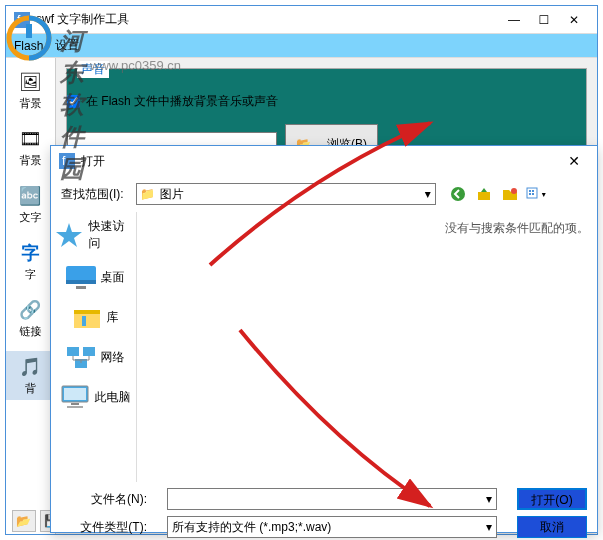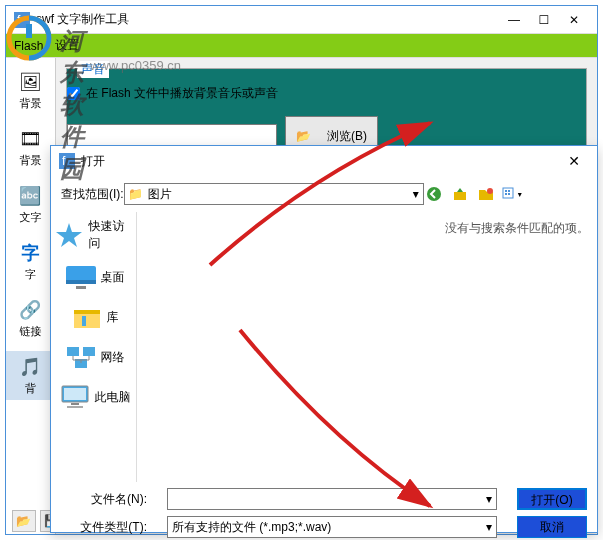--- a/index.html
+++ b/index.html
@@ -3,40 +3,40 @@
 <meta charset="utf-8">
 <style>
 *{box-sizing:border-box;margin:0;padding:0;font-family:"Microsoft YaHei","SimSun",sans-serif;font-size:12px}
 body{background:#fff;width:603px;height:540px;overflow:hidden;position:relative}
 .main-window{position:absolute;left:5px;top:5px;width:593px;height:530px;border:1px solid #4a90d9;background:#f0f0f0}
 .titlebar{height:28px;background:#fff;display:flex;align-items:center;padding:0 8px;border-bottom:1px solid #ddd}
 .titlebar .icon{width:16px;height:16px;margin-right:6px}
 .titlebar .title{flex:1;color:#000}
 .winbtns{display:flex;gap:0}
 .winbtn{width:30px;height:20px;display:flex;align-items:center;justify-content:center;color:#000}
-.menubar{height:24px;background:#84cc16;display:flex;align-items:center;padding:0 8px;gap:12px;border-bottom:1px solid #ddd}
+.menubar{height:24px;background:#7dd3fc;display:flex;align-items:center;padding:0 8px;gap:12px;border-bottom:1px solid #ddd}
 .menubar span{color:#000}
 .content{display:flex;height:calc(100% - 52px)}
 .sidebar{width:50px;background:#fff;border-right:1px solid #ccc;display:flex;flex-direction:column;align-items:center;padding-top:8px;gap:8px}
 .side-item{display:flex;flex-direction:column;align-items:center;gap:2px;width:100%;padding:4px 0}
 .side-ico{width:28px;height:24px;display:flex;align-items:center;justify-content:center;font-size:18px}
 .side-lbl{font-size:11px;color:#000}
 .panel{flex:1;padding:10px}
 .group{border:1px solid #aaa;background:#0f766e;position:relative}
 .group-title{position:absolute;top:-8px;left:10px;background:#fff;padding:0 4px;color:#0066cc}
-.chk{display:flex;align-items:center;gap:6px;margin:16px 0 14px}
+.chk{display:flex;align-items:center;gap:6px;margin:24px 0 14px}
 .chk input{width:13px;height:13px}
 .row{display:flex;align-items:center;gap:8px}
 .row input[type=text]{width:210px;height:24px;border:1px solid #7a7a7a;background:#fff;padding:0 4px}
 .browse-btn{height:40px;padding:0 10px;border:1px solid #7a7a7a;background:#e8e8e8;display:flex;align-items:center;gap:16px}
 .open-dialog{position:absolute;left:50px;top:145px;width:548px;height:388px;border:1px solid #4a90d9;background:#fff;box-shadow:0 4px 12px rgba(0,0,0,.2)}
 .open-tb{height:30px;background:#fff;display:flex;align-items:center;padding:0 8px}
 .open-tb .title{flex:1}
 .open-closex{width:30px;text-align:center;font-size:14px}
-.open-top{height:36px;display:flex;align-items:center;padding:0 10px;gap:0}
+.open-top{height:36px;display:flex;align-items:center;padding:0 10px;gap:12px}
 .combo{border:1px solid #7a7a7a;height:22px;display:flex;align-items:center;padding:0 4px;background:#fff}
 .combo .folder-ico{color:#e6b800;margin-right:4px}
 .combo-arrow{margin-left:auto;padding-left:6px;color:#000}
 .nav-icons{display:flex;gap:6px;align-items:center}
 .nav-ico{width:20px;height:20px;display:flex;align-items:center;justify-content:center}
 .open-body{display:flex;height:270px}
 .places{width:86px;border-right:1px solid #ddd;display:flex;flex-direction:column;align-items:center;padding-top:6px;gap:10px}
 .place{display:flex;flex-direction:row;align-items:center;gap:2px}
 .place-ico{width:36px;height:30px;display:flex;align-items:center;justify-content:center}
 .filearea{flex:1;padding:8px;color:#555;text-align:right}

